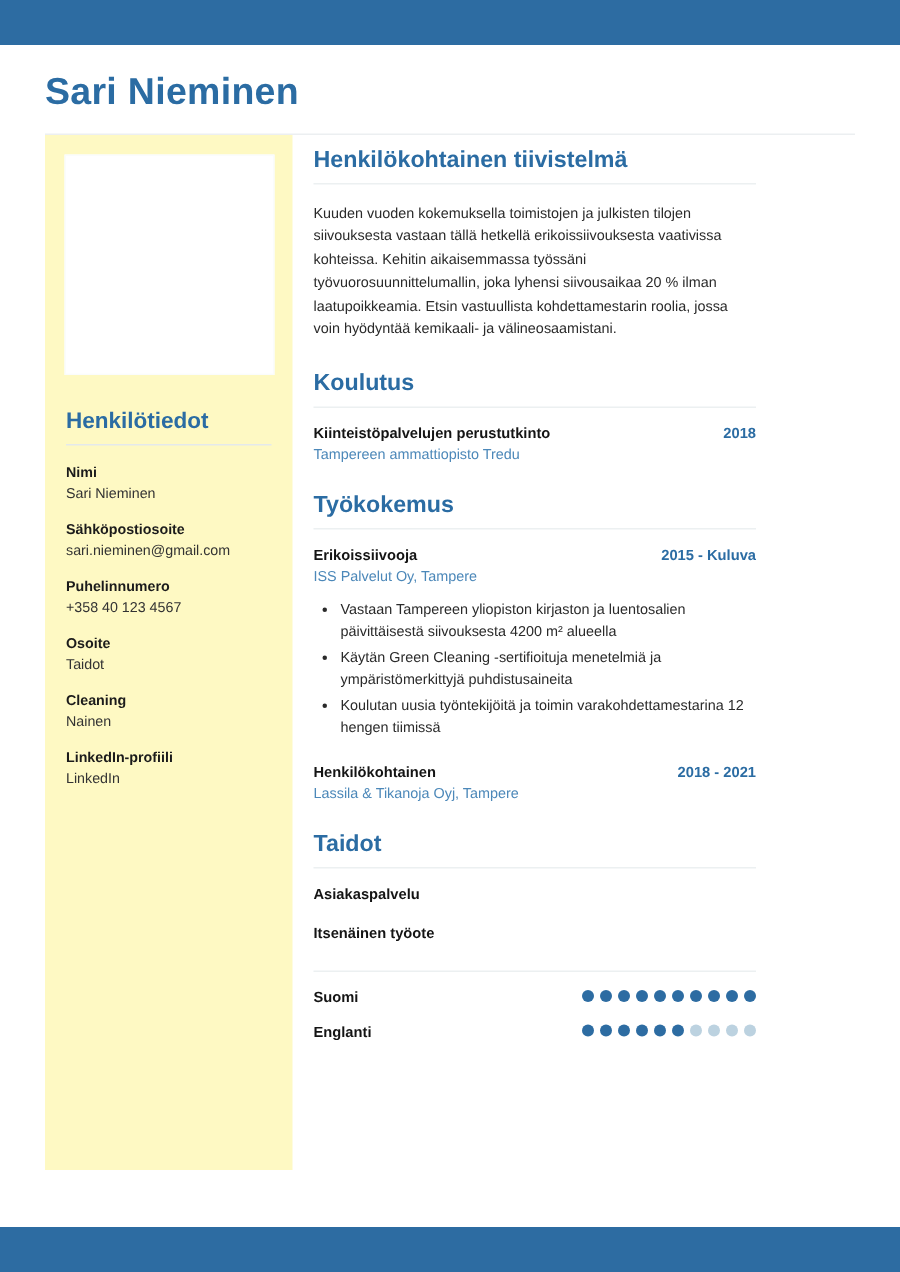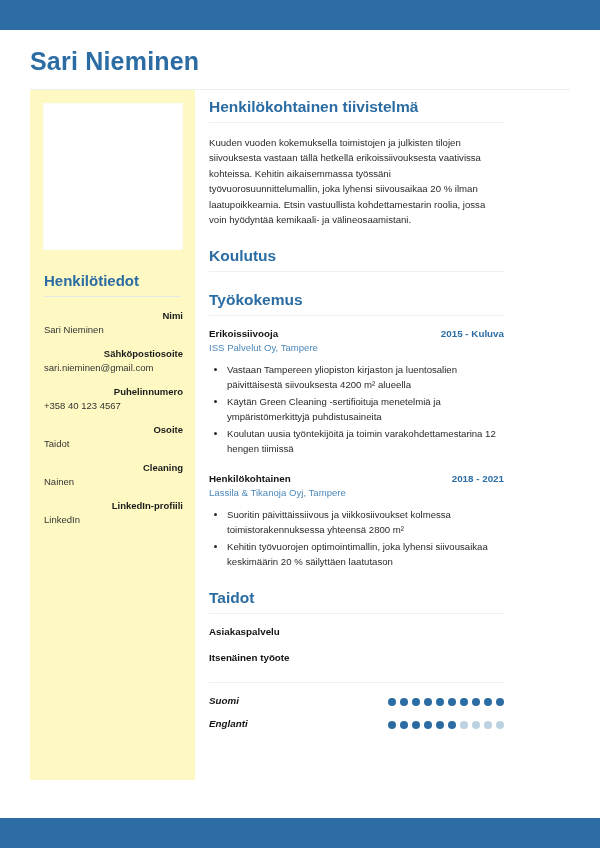--- a/index.html
+++ b/index.html
@@ -90,21 +90,20 @@
     margin: 0 2px 13px 2px;
   }
   .field {
     margin: 0 0 13px 2px;
   }
   .field-label {
     font-size: 9.5px;
     font-weight: bold;
     color: #1b1b1b;
     margin-bottom: 3px;
-    text-align: right;
   }
   .field-value {
     font-size: 9.5px;
     color: #333333;
     word-break: break-word;
   }
   .main {
     flex: 1;
     padding: 8px 32px 0 14px;
     box-sizing: border-box;
@@ -162,23 +161,22 @@
   .entry + .entry { margin-top: 16px; }
   .skill {
     font-size: 9.8px;
     font-weight: bold;
     color: #141414;
     margin-bottom: 15px;
   }
   .lang-row {
     display: flex;
     justify-content: space-between;
-    align-items: flex-end;
+    align-items: flex-start;
     margin-bottom: 12px;
-    font-style: italic;
   }
   .lang-name {
     font-size: 9.8px;
     font-weight: bold;
     color: #141414;
   }
   .dots { display: flex; gap: 4px; }
   .dot {
     width: 8px; height: 8px;
     border-radius: 50%;
@@ -234,20 +232,29 @@
       <main class="main">
         <section class="section">
           <div class="sec-h">Henkilökohtainen tiivistelmä</div>
           <div class="sec-rule"></div>
           <p class="summary-text">Kuuden vuoden kokemuksella toimistojen ja julkisten tilojen siivouksesta vastaan tällä hetkellä erikoissiivouksesta vaativissa kohteissa. Kehitin aikaisemmassa työssäni työvuorosuunnittelumallin, joka lyhensi siivousaikaa 20 % ilman laatupoikkeamia. Etsin vastuullista kohdettamestarin roolia, jossa voin hyödyntää kemikaali- ja välineosaamistani.</p>
         </section>
 
         <section class="section">
           <div class="sec-h">Koulutus</div>
           <div class="sec-rule"></div>
+          <div id="education-entries">
+              <div class="entry">
+                <div class="entry-top">
+                  <div class="entry-title">Kiinteistöpalvelujen perustutkinto</div>
+                  <div class="entry-date">2018</div>
+                </div>
+                <div class="entry-sub">Tampereen ammattiopisto Tredu</div>
+              </div>
+            </div>
         </section>
 
         <section class="section">
           <div class="sec-h">Työkokemus</div>
           <div class="sec-rule"></div>
           <div id="experience-entries">
               <div class="entry">
                 <div class="entry-top">
                   <div class="entry-title">Erikoissiivooja</div>
                   <div class="entry-date">2015 - Kuluva</div>
@@ -258,24 +265,20 @@
                   <li>Käytän Green Cleaning -sertifioituja menetelmiä ja ympäristömerkittyjä puhdistusaineita</li>
                   <li>Koulutan uusia työntekijöitä ja toimin varakohdettamestarina 12 hengen tiimissä</li>
                 </ul>
               </div>
               <div class="entry">
                 <div class="entry-top">
                   <div class="entry-title">Henkilökohtainen</div>
                   <div class="entry-date">2018 - 2021</div>
                 </div>
                 <div class="entry-sub">Lassila &amp; Tikanoja Oyj, Tampere</div>
-                <ul class="bullets">
-                  <li>Suoritin päivittäissiivous ja viikkosiivoukset kolmessa toimistorakennuksessa yhteensä 2800 m²</li>
-                  <li>Kehitin työvuorojen optimointimallin, joka lyhensi siivousaikaa keskimäärin 20 % säilyttäen laatutason</li>
-                </ul>
               </div>
             </div>
         </section>
 
         <section class="section">
           <div class="sec-h">Taidot</div>
           <div class="sec-rule"></div>
           <div id="skills-list">
               <div class="skill">Asiakaspalvelu</div>
               <div class="skill">Itsenäinen työote</div>

